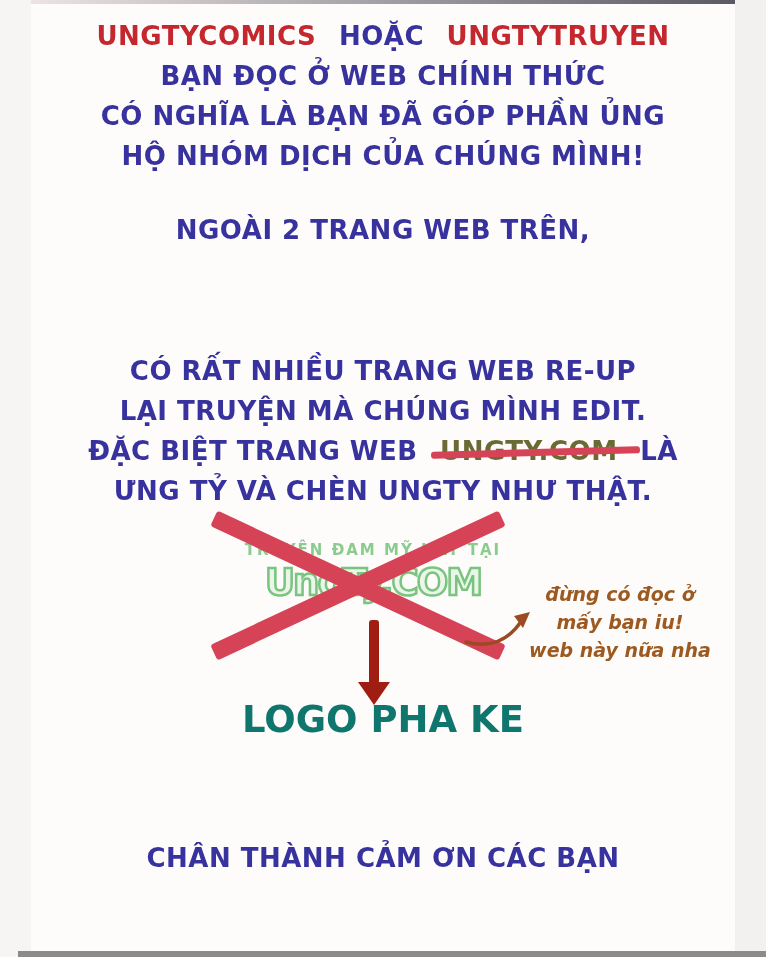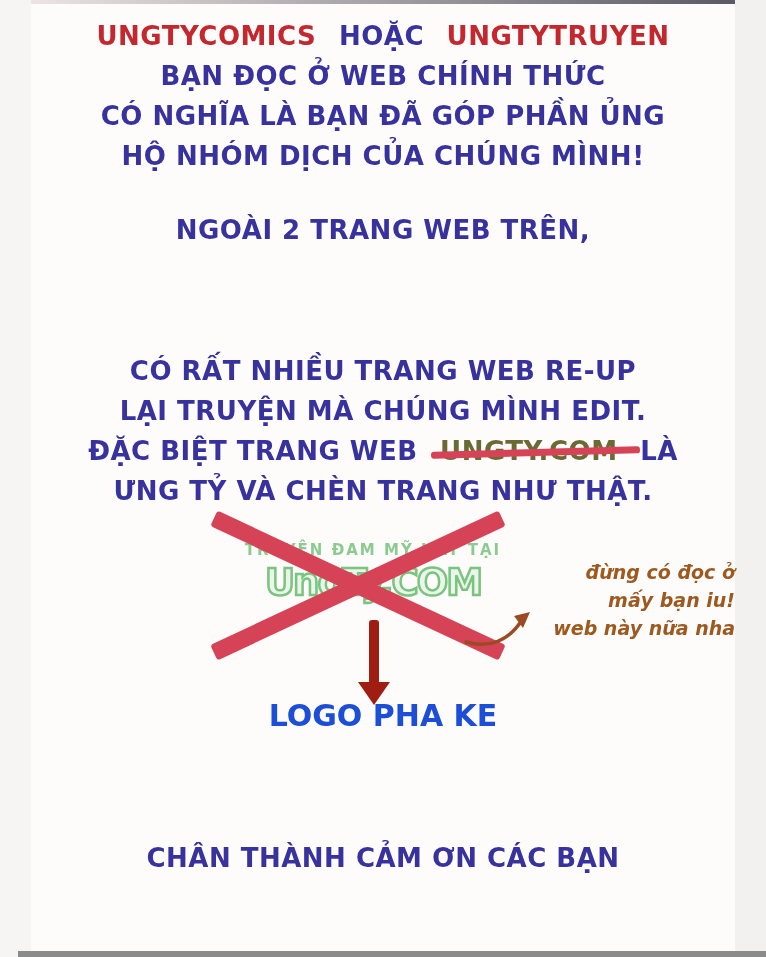--- a/index.html
+++ b/index.html
@@ -58,38 +58,38 @@
     position:absolute;top:50%;left:50%;width:318px;height:17px;
     margin:-8px 0 0 -159px;background:#d64357;border-radius:3px;
   }
   .x-bar.a{transform:rotate(25deg);}
   .x-bar.b{transform:rotate(-25deg);}
 
   
   .curved-arrow{position:absolute;left:462px;top:606px;}
 
   
-  .hand-note{position:absolute;left:505px;top:558px;width:230px;text-align:right;}
+  .hand-note{position:absolute;left:505px;top:580px;width:230px;text-align:center;}
   .hand-note .hline{
     display:block;font-weight:bold;font-style:italic;
     font-size:19px;line-height:28px;color:#9d5a20;letter-spacing:0;
   }
 
   
   .down-arrow{position:absolute;left:356px;top:620px;width:36px;height:86px;}
   .down-arrow .shaft{position:absolute;left:13px;top:0;width:10px;height:64px;background:#a01d12;border-radius:3px;}
   .down-arrow .head{
     position:absolute;left:2px;top:62px;width:0;height:0;
     border-left:16px solid transparent;border-right:16px solid transparent;
     border-top:23px solid #a01d12;
   }
 
   .fake-label{
     position:absolute;left:31px;top:698px;width:704px;text-align:center;
-    font-weight:bold;font-size:30px;letter-spacing:0;color:#1d4ed8;
+    font-weight:bold;font-size:37px;letter-spacing:0;color:#0f766e;
   }
 </style>
 </head>
 <body>
 
 <div class="page">
 
   <div class="strip left"></div>
   <div class="strip right"></div>
   <div class="top-bar"></div>
@@ -114,21 +114,21 @@
     <span class="line blue">CÓ RẤT NHIỀU TRANG WEB RE-UP</span>
     <span class="line blue">LẠI TRUYỆN MÀ CHÚNG MÌNH EDIT.</span>
     <span class="line mixed">
       <span class="blue">ĐẶC BIỆT TRANG WEB</span>
       <span class="struck">
         <span>UNGTY.COM</span>
         <span class="strike-line"></span>
       </span>
       <span class="blue">LÀ</span>
     </span>
-    <span class="line blue">ƯNG TỶ VÀ CHÈN TRANG NHƯ THẬT.</span>
+    <span class="line blue">ƯNG TỶ VÀ CHÈN UNGTY NHƯ THẬT.</span>
   </div>
 
   <div class="logo-wrap">
     <span class="logo-tagline">TRUYỆN ĐAM MỸ HAY TẠI</span>
     <span class="logo-site">UngTy.COM</span>
   </div>
 
   <div class="x-overlay">
     <div class="x-bar a"></div>
     <div class="x-bar b"></div>

